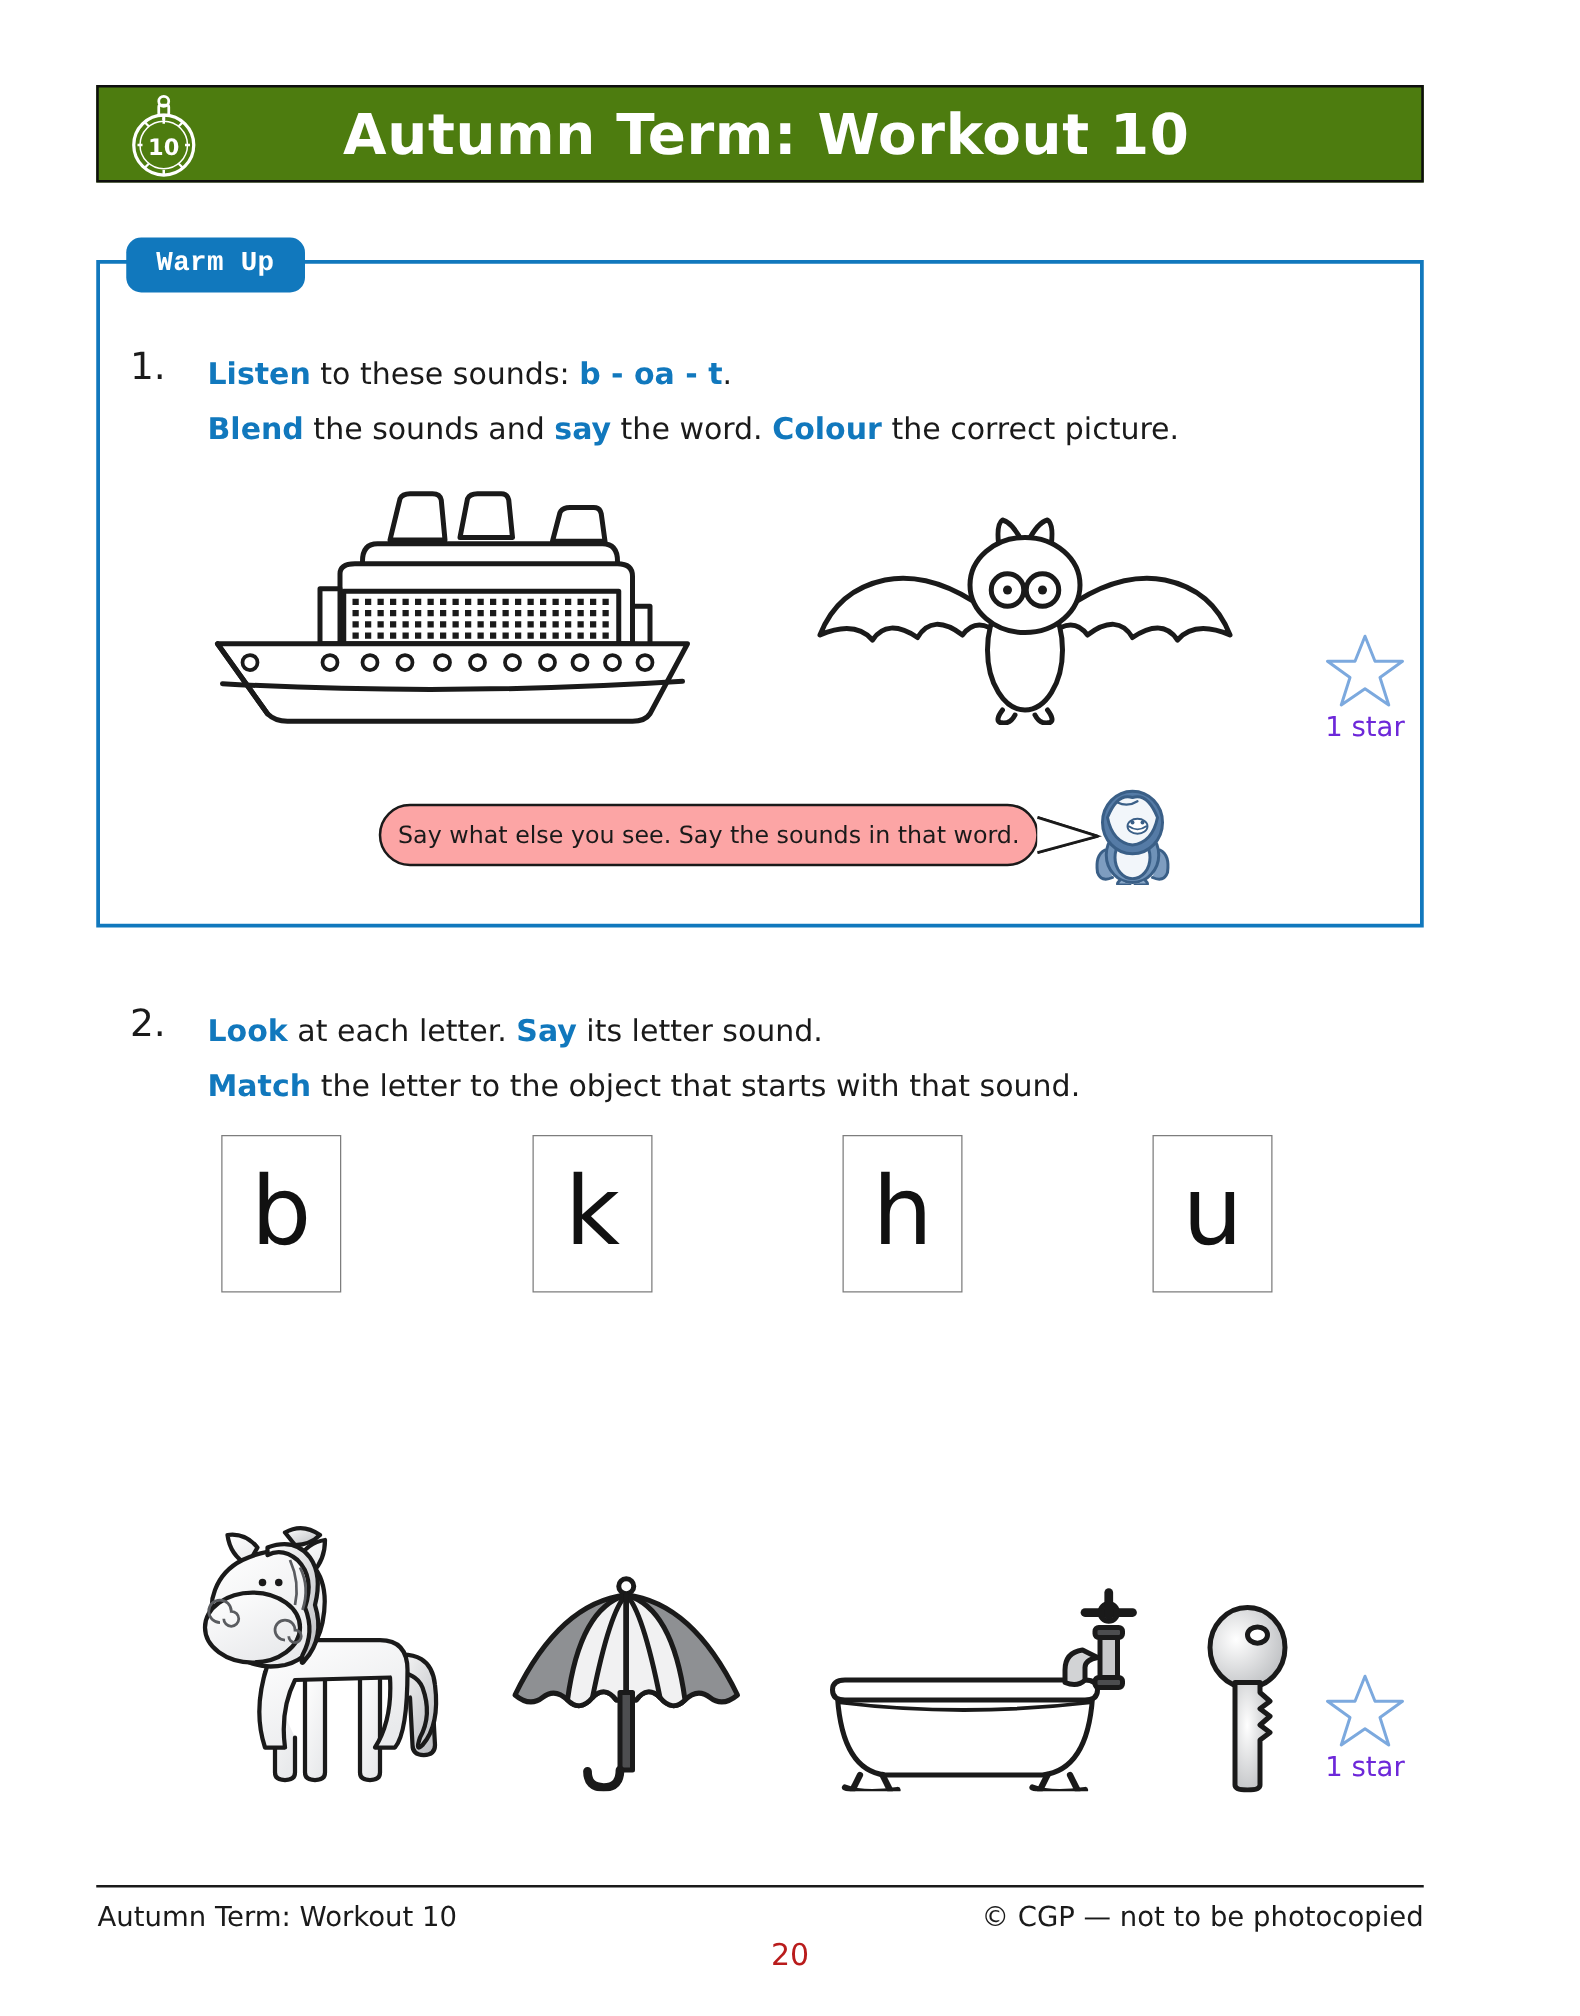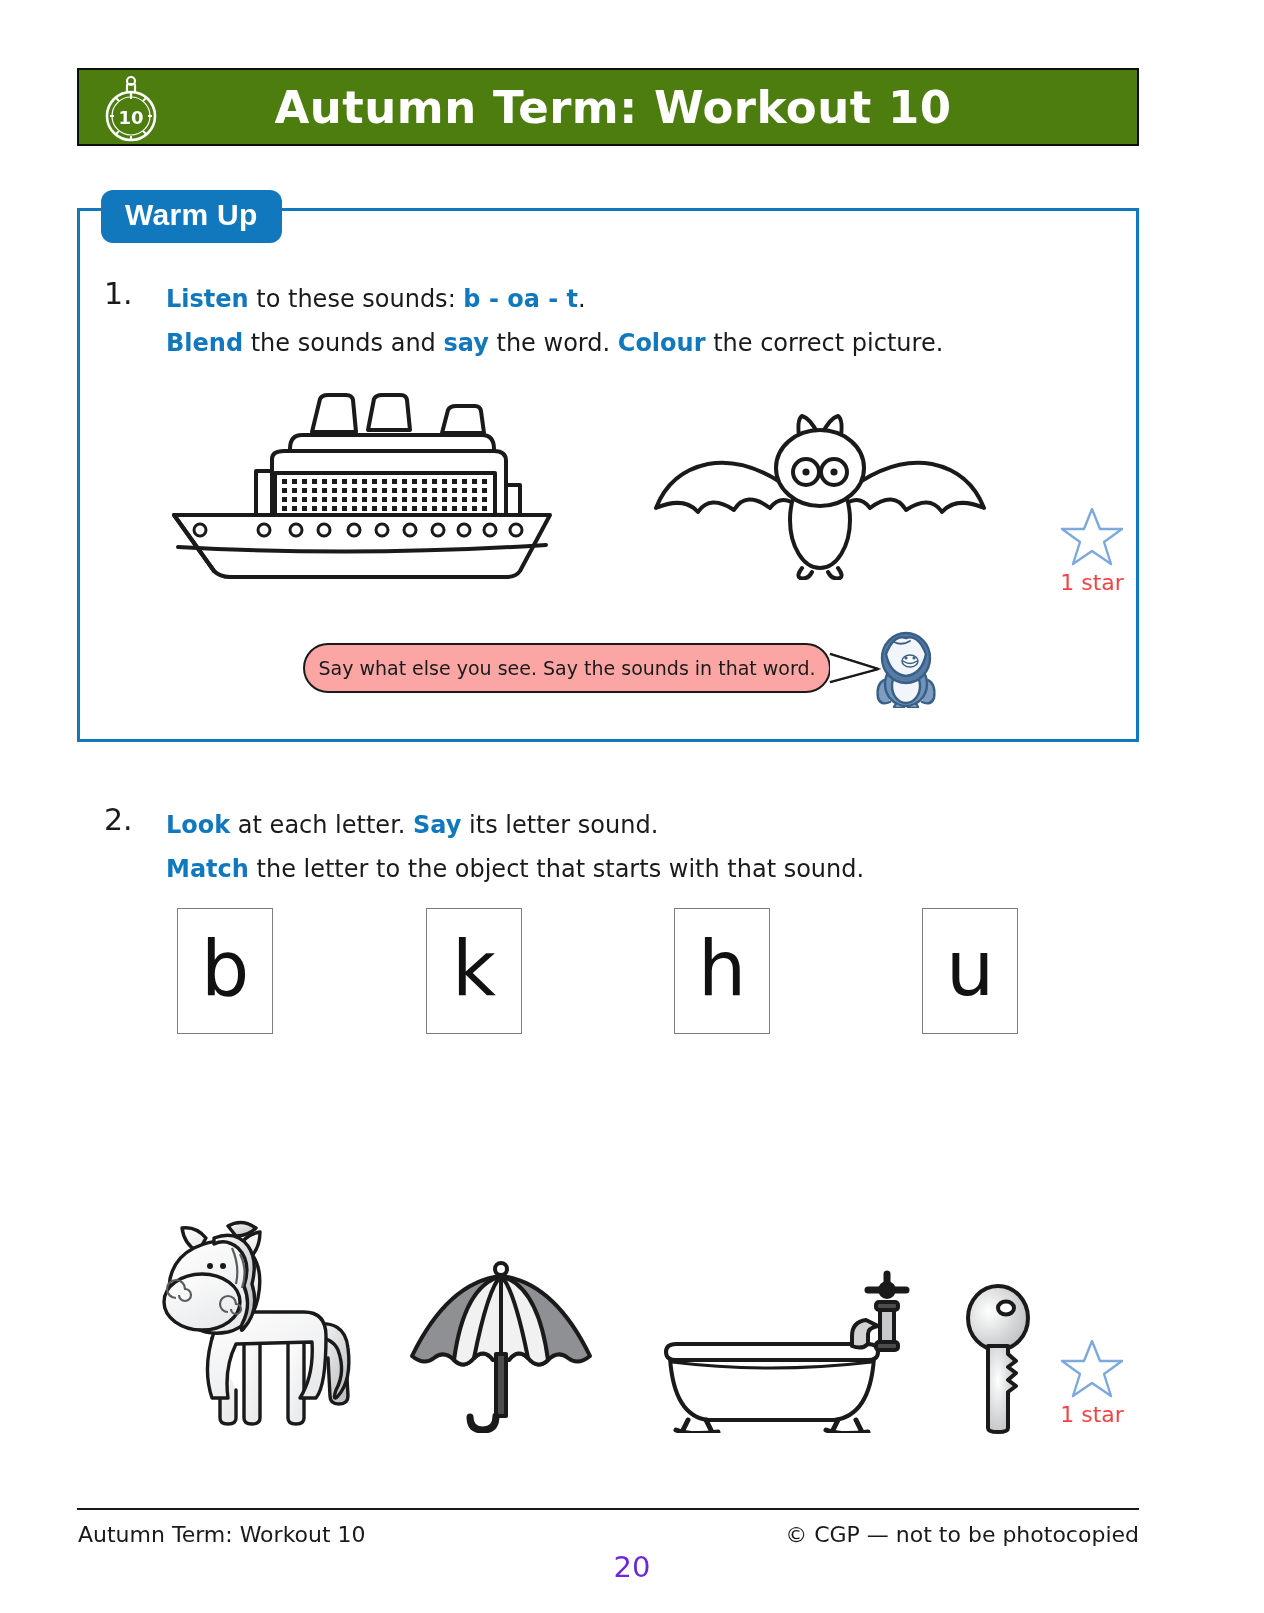--- a/index.html
+++ b/index.html
@@ -63,23 +63,23 @@
     border: 3px solid #1178bd;
     box-sizing: border-box;
     background: #ffffff;
   }
   .warmup-tab {
     position: absolute;
     left: 101px;
     top: 190px;
     background: #1178bd;
     color: #ffffff;
-    font-size: 30px;
+    font-size: 22px;
     font-weight: bold;
-    font-family: Liberation Sans, sans-serif;
+    font-family: Liberation Mono, monospace;
     padding: 8px 24px 11px 24px;
     border-radius: 12px;
     z-index: 5;
     letter-spacing: 0.3px;
   }
 
   
   .q-number {
     position: absolute;
     font-size: 30px;
@@ -144,21 +144,21 @@
 
   
   .star-rating { position: absolute; width: 100px; text-align: center; }
   #star-1 { left: 1042px; top: 506px; }
   #star-2 { left: 1042px; top: 1338px; }
   .star-glyph { display: block; margin: 0 auto; }
   .star-label {
     display: block;
     margin-top: 2px;
     font-size: 22px;
-    color: #ef4444;
+    color: #6d28d9;
     font-family: "DejaVu Sans", sans-serif;
   }
 
   
   .letter-box {
     position: absolute;
     width: 96px;
     height: 126px;
     border: 1.5px solid #7d7d7d;
     box-sizing: border-box;
@@ -205,22 +205,22 @@
     color: #1a1a1a;
     font-family: "DejaVu Sans", sans-serif;
     margin-left: 24px;
   }
   .footer-page {
     position: absolute;
     left: 0;
     right: 0;
     top: 1550px;
     text-align: center;
-    font-size: 29px;
-    color: #6d28d9;
+    font-size: 24px;
+    color: #b91c1c;
     font-family: "DejaVu Sans", sans-serif;
   }
 </style>
 </head>
 <body>
 
 <div class="page">
 
   <div class="header-banner">
     <svg class="stopwatch-icon" viewBox="0 0 72 70">

